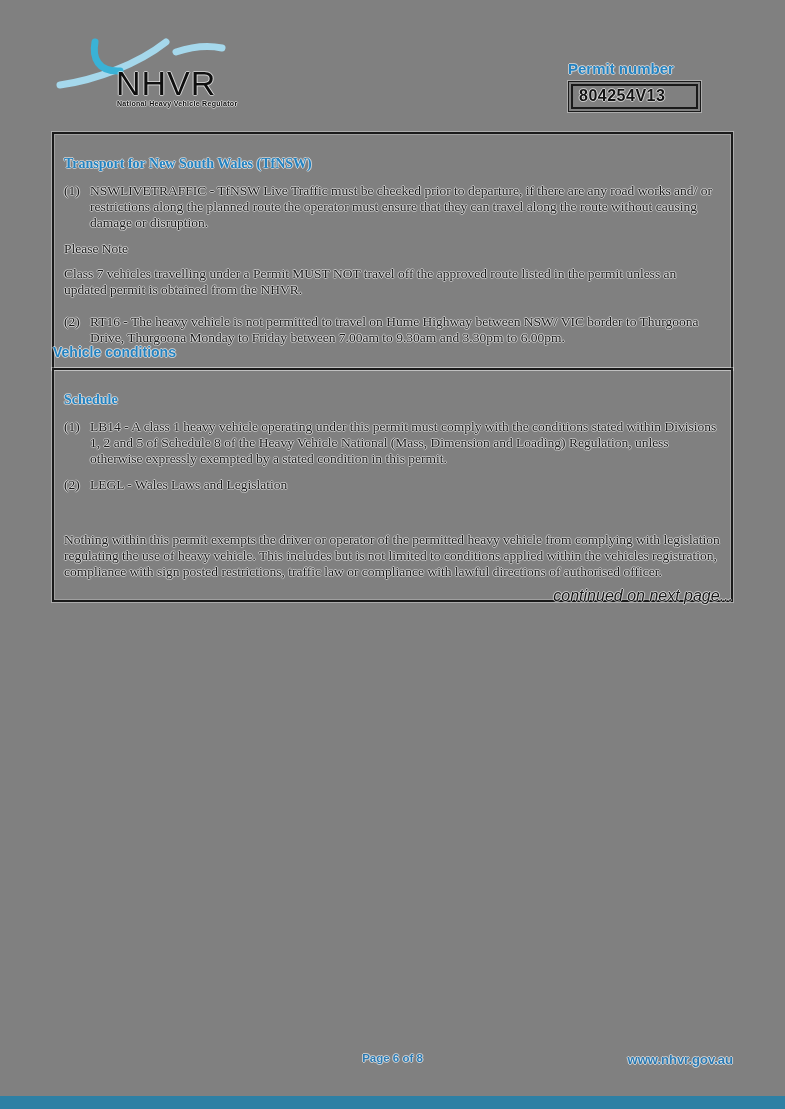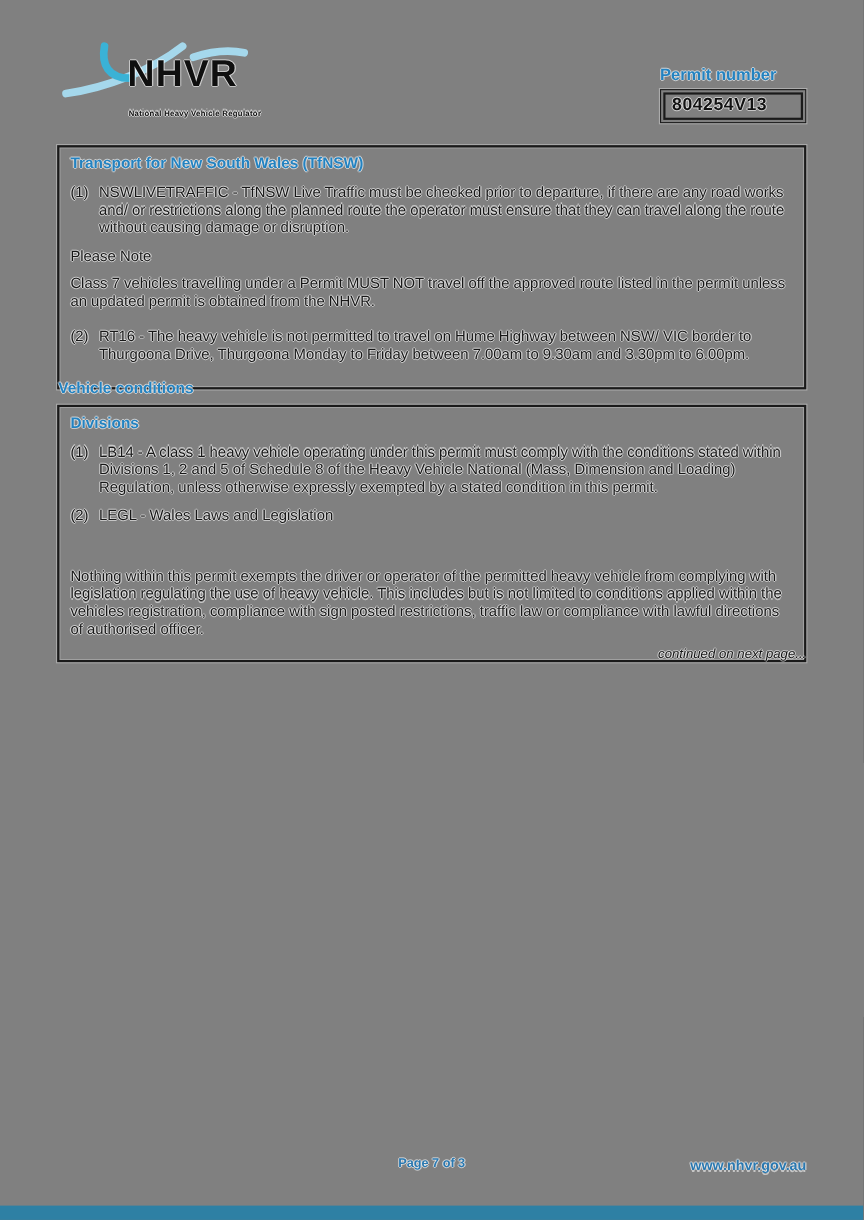--- a/index.html
+++ b/index.html
@@ -27,59 +27,59 @@
     text-shadow:
       -1px 0 0 rgba(255,255,255,.55),
        1px 0 0 rgba(255,255,255,.55),
        0 -1px 0 rgba(255,255,255,.55),
        0  1px 0 rgba(255,255,255,.55);
   }
   
   .logo{position:absolute;left:56px;top:36px;width:175px;height:84px;}
   .logo svg{position:absolute;left:0;top:0;}
   .logo-text{
-    position:absolute;left:60px;top:12px;
-    font-size:34px;font-weight:700;letter-spacing:1px;color:#0f0f0f;
+    position:absolute;left:60px;top:28px;
+    font-size:34px;font-weight:400;letter-spacing:1px;color:#0f0f0f;
   }
   .logo-tagline{
     position:absolute;left:61px;top:64px;
     font-size:7px;font-weight:700;letter-spacing:.3px;color:#101010;white-space:nowrap;
   }
   
-  .permit{position:absolute;left:600px;top:60px;width:133px;}
+  .permit{position:absolute;left:568px;top:60px;width:133px;}
   .permit-label{font-size:15px;font-weight:700;color:var(--accent-blue);margin-bottom:4px;}
   .permit-box{border:1px solid var(--border-color);padding:2px;box-shadow:0 0 0 1px rgba(255,255,255,.35);}
   .permit-box-inner{border:2px solid var(--border-color);padding:1px 6px 2px;}
   .permit-value{font-size:16px;font-weight:700;color:#121212;letter-spacing:.5px;}
   
   .cond-box{
     position:absolute;left:52px;width:681px;
     border:2px solid var(--border-color);
     box-shadow:0 0 0 1px rgba(255,255,255,.35), inset 0 0 0 1px rgba(255,255,255,.25);
-    padding:6px 10px 12px;
-    font-size:13.5px;line-height:1.2;
+    padding:22px 10px 12px;
+    font-size:13.5px;line-height:1.2;font-family:Liberation Serif, serif;
   }
   .box1{top:132px;min-height:186px;}
   .box2{top:368px;min-height:194px;}
   .box-heading{font-size:14px;font-weight:700;color:var(--accent-blue);margin-bottom:10px;}
   .cond-item{display:flex;margin:10px 0;}
   .cond-num{flex:0 0 26px;}
   .cond-text{flex:1;}
   .plain{margin:8px 0;}
   .note-text{margin-bottom:16px;}
   .disclaimer{margin-top:38px;}
   
   .section-heading{
     position:absolute;left:53px;top:344px;
     font-size:14px;font-weight:700;color:var(--accent-blue);
   }
   
   .continued{
     position:absolute;right:52px;top:587px;
-    font-size:12px;font-style:italic;color:#141414;
+    font-size:16px;font-style:italic;color:#141414;
   }
   
   .footer-page{
     position:absolute;left:0;right:0;top:1052px;text-align:center;
     font-size:11.5px;font-weight:700;color:var(--footer-link-blue);
   }
   .footer-site{
     position:absolute;right:52px;top:1052px;
     font-size:13px;font-weight:700;color:var(--footer-link-blue);
     text-decoration:none;cursor:pointer;
@@ -126,34 +126,34 @@
 
     <div class="cond-item">
       <span class="cond-num">(2)</span>
       <span class="cond-text">RT16 - The heavy vehicle is not permitted to travel on Hume Highway between NSW/ VIC border to Thurgoona Drive, Thurgoona Monday to Friday between 7.00am to 9.30am and 3.30pm to 6.00pm.</span>
     </div>
   </div>
 
   <div class="section-heading halo">Vehicle conditions</div>
 
   <div class="cond-box box2 halo">
-    <div class="box-heading">Divisions</div>
+    <div class="box-heading">Schedule</div>
 
     <div class="cond-item">
       <span class="cond-num">(1)</span>
       <span class="cond-text">LB14 - A class 1 heavy vehicle operating under this permit must comply with the conditions stated within Divisions 1, 2 and 5 of Schedule 8 of the Heavy Vehicle National (Mass, Dimension and Loading) Regulation, unless otherwise expressly exempted by a stated condition in this permit.</span>
     </div>
 
     <div class="cond-item">
       <span class="cond-num">(2)</span>
       <span class="cond-text">LEGL - Wales Laws and Legislation</span>
     </div>
 
     <div class="plain disclaimer">Nothing within this permit exempts the driver or operator of the permitted heavy vehicle from complying with legislation regulating the use of heavy vehicle. This includes but is not limited to conditions applied within the vehicles registration, compliance with sign posted restrictions, traffic law or compliance with lawful directions of authorised officer.</div>
   </div>
 
   <div class="continued halo">continued on next page...</div>
 
-  <div class="footer-page halo">Page 7 of 3</div>
+  <div class="footer-page halo">Page 6 of 8</div>
   <a class="footer-site halo">www.nhvr.gov.au</a>
   <div class="footer-bar"></div>
 
 </div>
 
 </body></html>

